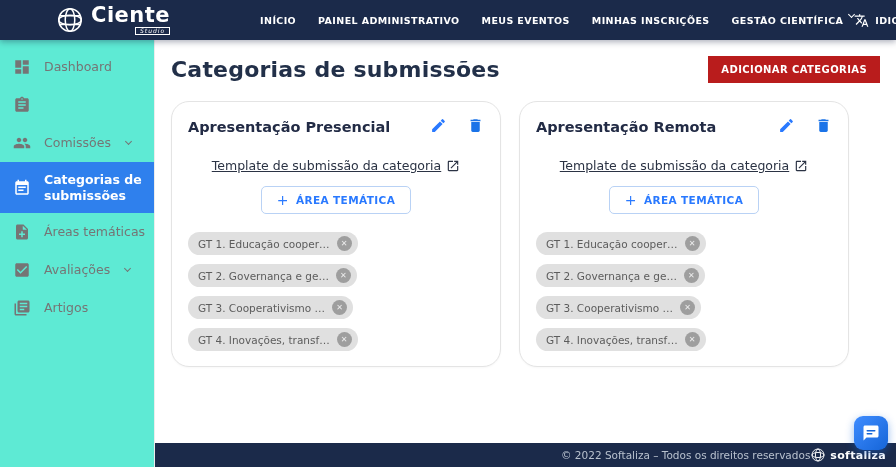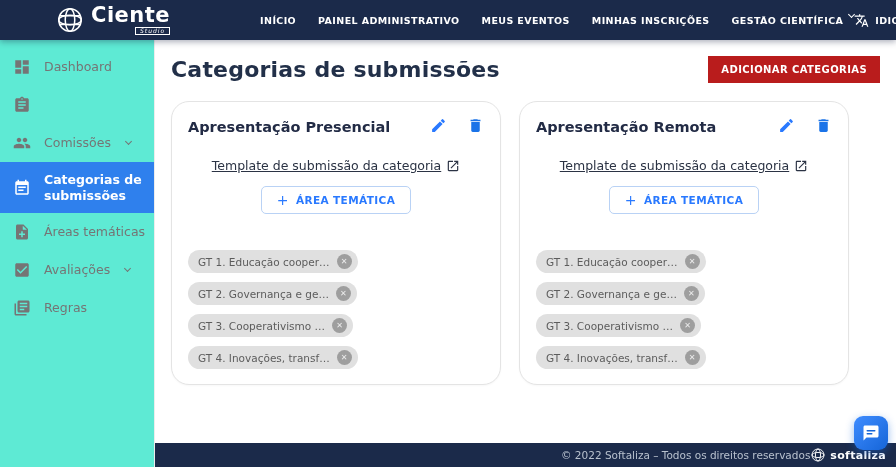--- a/index.html
+++ b/index.html
@@ -74,21 +74,21 @@
   }
   .tpl-row svg { width:14px; height:14px; fill:#2b3344; }
   .area-row { display:flex; justify-content:center; margin-top:13px; }
   .area-btn {
     display:flex; align-items:center; gap:7px; background:#fff;
     border:1px solid #b9d2f5; border-radius:5px; color:#2979ff;
     font-size:10.5px; font-weight:bold; letter-spacing:.4px; padding:7px 15px;
     cursor:pointer; font-family:inherit;
   }
   .area-btn .plus { font-size:14px; font-weight:normal; line-height:10px; }
-  .chips { display:flex; flex-wrap:wrap; gap:9px 10px; margin-top:36px; }
+  .chips { display:flex; flex-wrap:wrap; gap:9px 10px; margin-top:18px; }
   .chip {
     background:#e0e0e0; border-radius:14px; padding:4px 6px 4px 10px;
     display:flex; align-items:center; gap:7px; font-size:10.5px; color:#5c5c5c;
     white-space:nowrap;
   }
   .chip-x {
     width:15px; height:15px; border-radius:50%; background:#9e9e9e; color:#ececec;
     font-size:8px; display:flex; align-items:center; justify-content:center;
     cursor:pointer; border:none; padding:0;
   }
@@ -193,21 +193,21 @@
       <svg viewBox="0 0 24 24">
           <path d="M19 3H5c-1.1 0-2 .9-2 2v14c0 1.1.9 2 2 2h14c1.1 0 2-.9 2-2V5c0-1.1-.9-2-2-2zm-9 14l-5-5 1.41-1.41L10 14.17l7.59-7.59L19 8l-9 9z"></path>
         </svg>
       <span>Avaliações</span>
       <i class="chev"></i>
     </div>
     <div class="side-item">
       <svg viewBox="0 0 24 24">
           <path d="M4 6H2v14c0 1.1.9 2 2 2h14v-2H4V6zm16-4H8c-1.1 0-2 .9-2 2v12c0 1.1.9 2 2 2h12c1.1 0 2-.9 2-2V4c0-1.1-.9-2-2-2zm-1 9H9V9h10v2zm-4 4H9v-2h6v2zm4-8H9V5h10v2z"></path>
         </svg>
-      <span>Regras</span>
+      <span>Artigos</span>
     </div>
   </aside>
 
   <div class="right-col">
     <main>
       <div class="title-row">
         <h1>Categorias de submissões</h1>
         <button class="btn-add">ADICIONAR CATEGORIAS</button>
       </div>
 

